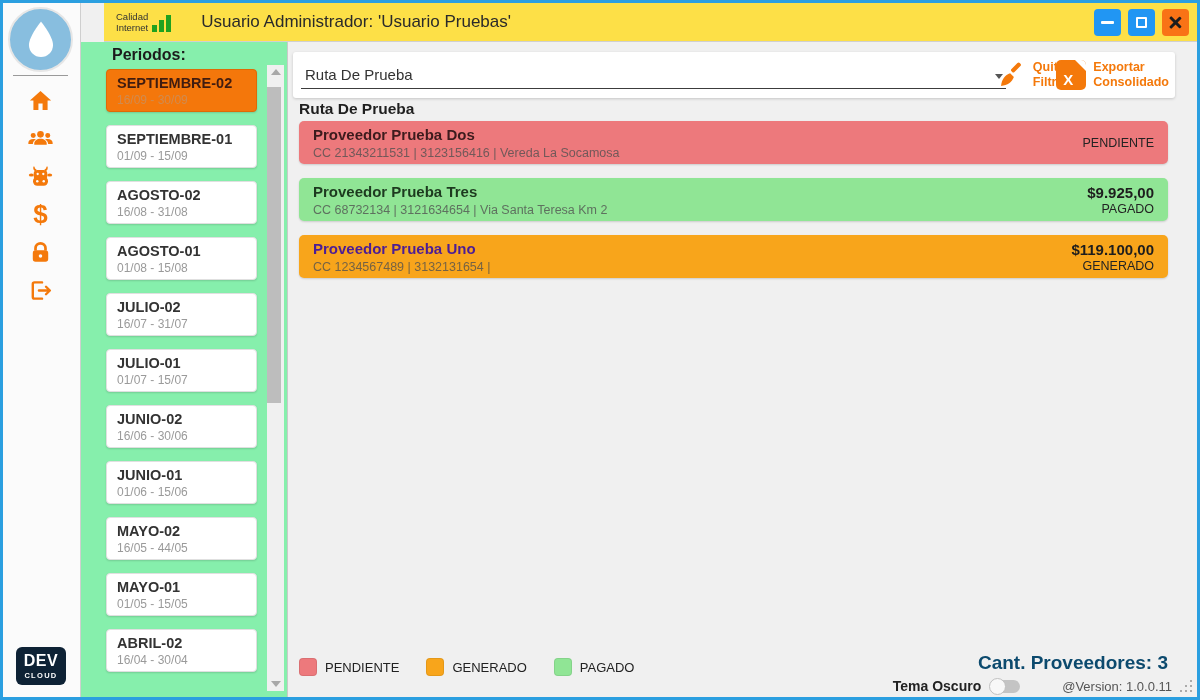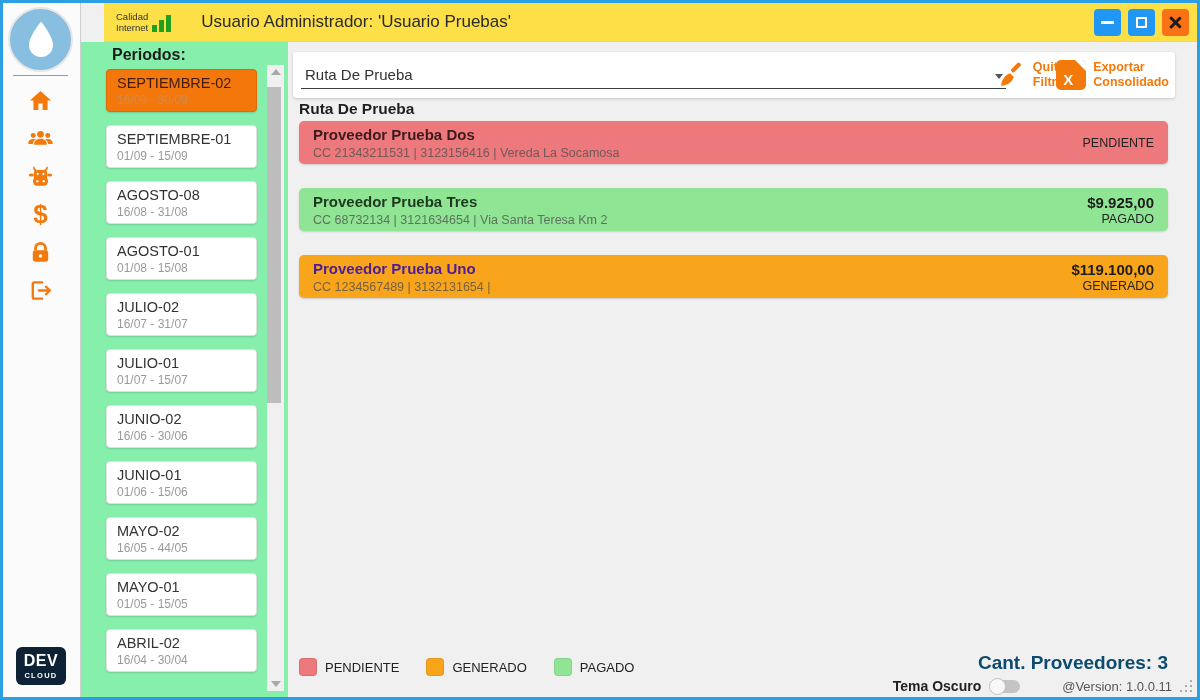--- a/index.html
+++ b/index.html
@@ -53,21 +53,21 @@
 
   
   .periods { position:absolute; left:78px; top:39px; width:207px; bottom:0;
              background:#86efac; border-right:1px solid #c9c9c9; overflow:hidden; }
   .periods-heading { position:absolute; left:31px; top:4px; font-size:16px;
                      font-weight:bold; color:#1c1c1c; }
   .period-list { position:absolute; left:25px; top:27px; width:151px; }
   .period { background:#fff; border:1px solid #e0e0e0; border-radius:4px;
             box-shadow:0 1px 2px rgba(0,0,0,.14); padding:5px 10px 6px;
             height:43px; margin-bottom:13px; cursor:pointer; }
-  .period-name { font-size:14.5px; font-weight:normal; color:#333; }
+  .period-name { font-size:14.5px; font-weight:bold; color:#333; }
   .period-range { font-size:12px; color:#9a9a9a; margin-top:2px; }
   .period.selected { background:#F4770B; border-color:#e06a05; }
   .period.selected .period-name { color:#401c10; }
   .period.selected .period-range { color:#d08b50; }
 
   .scroll { position:absolute; top:23px; bottom:6px; right:3px; width:17px; background:#f0f0f0; }
   .scroll-up, .scroll-down { position:absolute; left:0; right:0; height:14px; display:flex;
                              align-items:center; justify-content:center; cursor:pointer; }
   .scroll-up { top:0; } .scroll-down { bottom:0; }
   .arr-up { width:0; height:0; border-left:5px solid transparent; border-right:5px solid transparent;
@@ -95,21 +95,21 @@
   .tool-label { font-size:12.5px; font-weight:bold; color:#F4790B; line-height:1.2; }
   .xl-icon { position:relative; width:30px; height:30px; background:#F4790B; border-radius:5px;
              color:#fff; font-weight:bold; font-size:15px; display:flex; align-items:flex-end;
              padding:0 0 2px 7px; overflow:hidden; }
   .xl-fold { position:absolute; top:0; right:0; width:0; height:0;
              border-top:11px solid #fff; border-left:11px solid transparent; }
 
   .content-heading { position:absolute; left:10px; top:58px; font-size:15.5px;
                      font-weight:bold; color:#1f1f1f; }
   .cards { position:absolute; left:10px; top:79px; right:29px; }
-  .pcard { position:relative; border-radius:5px; height:43px; margin-bottom:24px;
+  .pcard { position:relative; border-radius:5px; height:43px; margin-bottom:14px;
            padding:5px 14px; box-shadow:0 1px 2px rgba(0,0,0,.15); cursor:pointer; }
   .pcard.pendiente { background:#ED797C; }
   .pcard.pagado    { background:#90E595; }
   .pcard.generado  { background:#F8A51B; }
   .pcard-name { font-size:15px; font-weight:bold; }
   .pendiente .pcard-name { color:#3d1b1d; }
   .pagado    .pcard-name { color:#1d3a1f; }
   .generado  .pcard-name { color:#4c1d95; }
   .pcard-details { font-size:12.5px; margin-top:3px; color:rgba(80,80,80,.78); }
   .pcard-right { position:absolute; right:14px; top:5px; bottom:5px; display:flex;
@@ -242,21 +242,21 @@
     <div class="period-list">
       <div class="period selected">
         <div class="period-name">SEPTIEMBRE-02</div>
         <div class="period-range">16/09 - 30/09</div>
       </div>
       <div class="period">
         <div class="period-name">SEPTIEMBRE-01</div>
         <div class="period-range">01/09 - 15/09</div>
       </div>
       <div class="period">
-        <div class="period-name">AGOSTO-08</div>
+        <div class="period-name">AGOSTO-02</div>
         <div class="period-range">16/08 - 31/08</div>
       </div>
       <div class="period">
         <div class="period-name">AGOSTO-01</div>
         <div class="period-range">01/08 - 15/08</div>
       </div>
       <div class="period">
         <div class="period-name">JULIO-02</div>
         <div class="period-range">16/07 - 31/07</div>
       </div>

